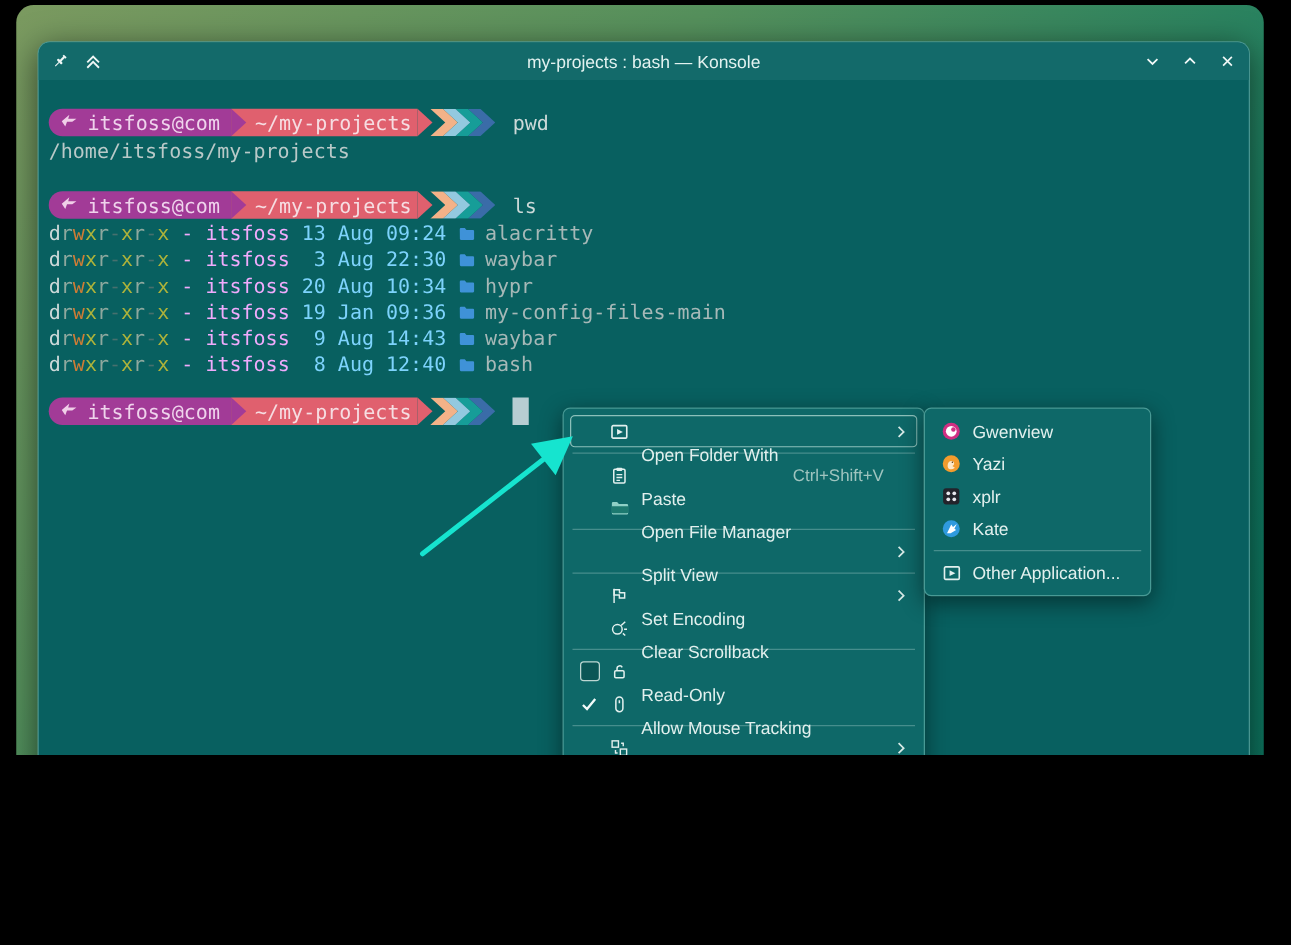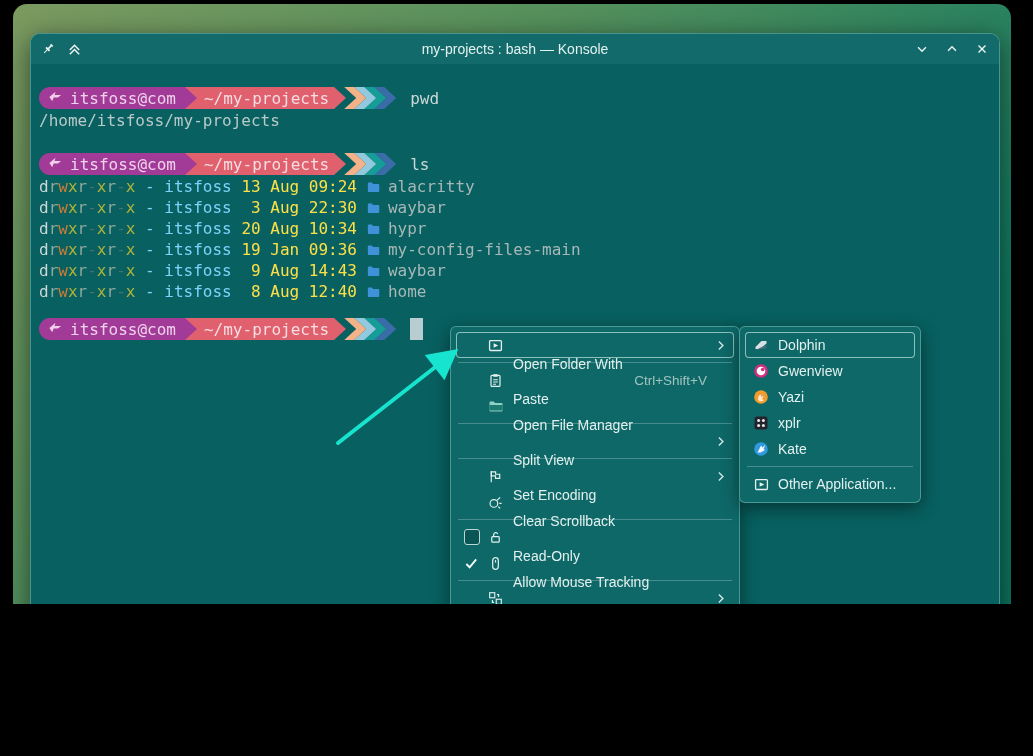--- a/index.html
+++ b/index.html
@@ -33,22 +33,22 @@
   .c1{background:#f3b288;z-index:4;margin-left:-2px;}
   .c2{background:#93c9df;z-index:3;}
   .c3{background:#169d98;z-index:2;}
   .c4{background:#3a6ca8;z-index:1;}
   .cmd{margin-left:14px;color:#ccd9d8;white-space:pre;}
   .cursor{margin-left:14px;width:13px;height:22px;background:#b7cdd2;}
   .oline{height:21px;line-height:21px;white-space:pre;color:#b9c9c8;}
   .blank{height:21px;}
   .blank2{height:15px;}
   .tline{height:21px;line-height:21px;white-space:pre;display:flex;align-items:center;}
-  .tgray{color:#7dd3fc;}
-  .tdate{color:#fde047;}
+  .tgray{color:#f0abfc;}
+  .tdate{color:#7dd3fc;}
   .tname{color:#a6b8b7;text-align:right;}
   .fold{display:inline-flex;margin:0 7px 0 9px;}
   
   .menu{position:absolute;background:#0e6868;border:1px solid rgba(120,195,185,.55);border-radius:6px;
         box-shadow:0 5px 18px rgba(0,0,0,.45);padding:5px;box-sizing:border-box;z-index:20;}
   #context-menu{left:450px;top:326px;width:290px;}
   #submenu{left:739px;top:326px;width:182px;}
   .mi{display:flex;align-items:center;height:26px;padding:0 7px;border-radius:4px;cursor:default;}
   .mi.focused{box-shadow:inset 0 0 0 1px #8cc0ba;}
   .mi .chk{width:17px;height:17px;margin-right:7px;display:flex;align-items:center;justify-content:center;flex:none;}
@@ -155,21 +155,21 @@
               <path d="M1.5 3.8a1 1 0 0 1 1-1h3.6l1.5 1.8h6a1 1 0 0 1 1 1v7a1 1 0 0 1-1 1h-11a1 1 0 0 1-1-1Z" fill="#3f92d8"></path>
             </svg></span><span class="tname">hypr</span></div>
         <div class="tline"><span><span style="color: rgb(204, 216, 216);">d</span><span style="color: rgb(142, 168, 158);">r</span><span style="color: rgb(207, 124, 53);">w</span><span style="color: rgb(173, 178, 58);">x</span><span style="color: rgb(142, 168, 158);">r</span><span style="color: rgb(71, 112, 110);">-</span><span style="color: rgb(173, 178, 58);">x</span><span style="color: rgb(142, 168, 158);">r</span><span style="color: rgb(71, 112, 110);">-</span><span style="color: rgb(173, 178, 58);">x</span></span><span class="tgray"> - itsfoss </span><span class="tdate">19 Jan 09:36</span><span class="fold"><svg width="15" height="14" viewBox="0 0 16 16">
               <path d="M1.5 3.8a1 1 0 0 1 1-1h3.6l1.5 1.8h6a1 1 0 0 1 1 1v7a1 1 0 0 1-1 1h-11a1 1 0 0 1-1-1Z" fill="#3f92d8"></path>
             </svg></span><span class="tname">my-config-files-main</span></div>
         <div class="tline"><span><span style="color: rgb(204, 216, 216);">d</span><span style="color: rgb(142, 168, 158);">r</span><span style="color: rgb(207, 124, 53);">w</span><span style="color: rgb(173, 178, 58);">x</span><span style="color: rgb(142, 168, 158);">r</span><span style="color: rgb(71, 112, 110);">-</span><span style="color: rgb(173, 178, 58);">x</span><span style="color: rgb(142, 168, 158);">r</span><span style="color: rgb(71, 112, 110);">-</span><span style="color: rgb(173, 178, 58);">x</span></span><span class="tgray"> - itsfoss </span><span class="tdate"> 9 Aug 14:43</span><span class="fold"><svg width="15" height="14" viewBox="0 0 16 16">
               <path d="M1.5 3.8a1 1 0 0 1 1-1h3.6l1.5 1.8h6a1 1 0 0 1 1 1v7a1 1 0 0 1-1 1h-11a1 1 0 0 1-1-1Z" fill="#3f92d8"></path>
             </svg></span><span class="tname">waybar</span></div>
         <div class="tline"><span><span style="color: rgb(204, 216, 216);">d</span><span style="color: rgb(142, 168, 158);">r</span><span style="color: rgb(207, 124, 53);">w</span><span style="color: rgb(173, 178, 58);">x</span><span style="color: rgb(142, 168, 158);">r</span><span style="color: rgb(71, 112, 110);">-</span><span style="color: rgb(173, 178, 58);">x</span><span style="color: rgb(142, 168, 158);">r</span><span style="color: rgb(71, 112, 110);">-</span><span style="color: rgb(173, 178, 58);">x</span></span><span class="tgray"> - itsfoss </span><span class="tdate"> 8 Aug 12:40</span><span class="fold"><svg width="15" height="14" viewBox="0 0 16 16">
               <path d="M1.5 3.8a1 1 0 0 1 1-1h3.6l1.5 1.8h6a1 1 0 0 1 1 1v7a1 1 0 0 1-1 1h-11a1 1 0 0 1-1-1Z" fill="#3f92d8"></path>
-            </svg></span><span class="tname">home</span></div>
+            </svg></span><span class="tname">bash</span></div>
         <div class="blank2"></div>
         <div class="prow">
           <span class="seg-a">
             <span><svg width="15" height="15" viewBox="0 0 16 16">
                 <path d="M1.5 8.5 8 3 7 6.5h7L10.5 9H6l-1.5 4Z" fill="#f0cfe8"></path>
               </svg></span>
             <span>itsfoss@com</span>
           </span>
           <span class="seg-b">
             <span>~/my-projects</span>
@@ -313,29 +313,20 @@
         </span>
         <span class="lbl">Menu</span>
         <span class="chev">
           <svg width="13" height="13" viewBox="0 0 16 16" fill="none" stroke="currentColor" stroke-width="1.7">
             <path d="M6 3l5 5-5 5"></path>
           </svg>
         </span>
       </div>
     </div>
   <div class="menu" id="submenu">
-      <div class="smi focused">
-        <span class="ic">
-          <svg width="16" height="16" viewBox="0 0 16 16">
-            <path d="M2.5 10 8.5 4h5v2.6L7 12H2.5Z" fill="#d8e2e4"></path>
-            <path d="M2.5 12.9 13.5 8v3.4L2.5 12.9Z" fill="#41707c"></path>
-          </svg>
-        </span>
-        <span class="lbl">Dolphin</span>
-      </div>
       <div class="smi">
         <span class="ic">
           <svg width="16" height="16" viewBox="0 0 16 16">
             <circle cx="8" cy="8" r="6.8" fill="#d02f82"></circle>
             <circle cx="8" cy="8" r="4.3" fill="#fff"></circle>
             <circle cx="9.7" cy="6.5" r="1.8" fill="#d02f82"></circle>
           </svg>
         </span>
         <span class="lbl">Gwenview</span>
       </div>

